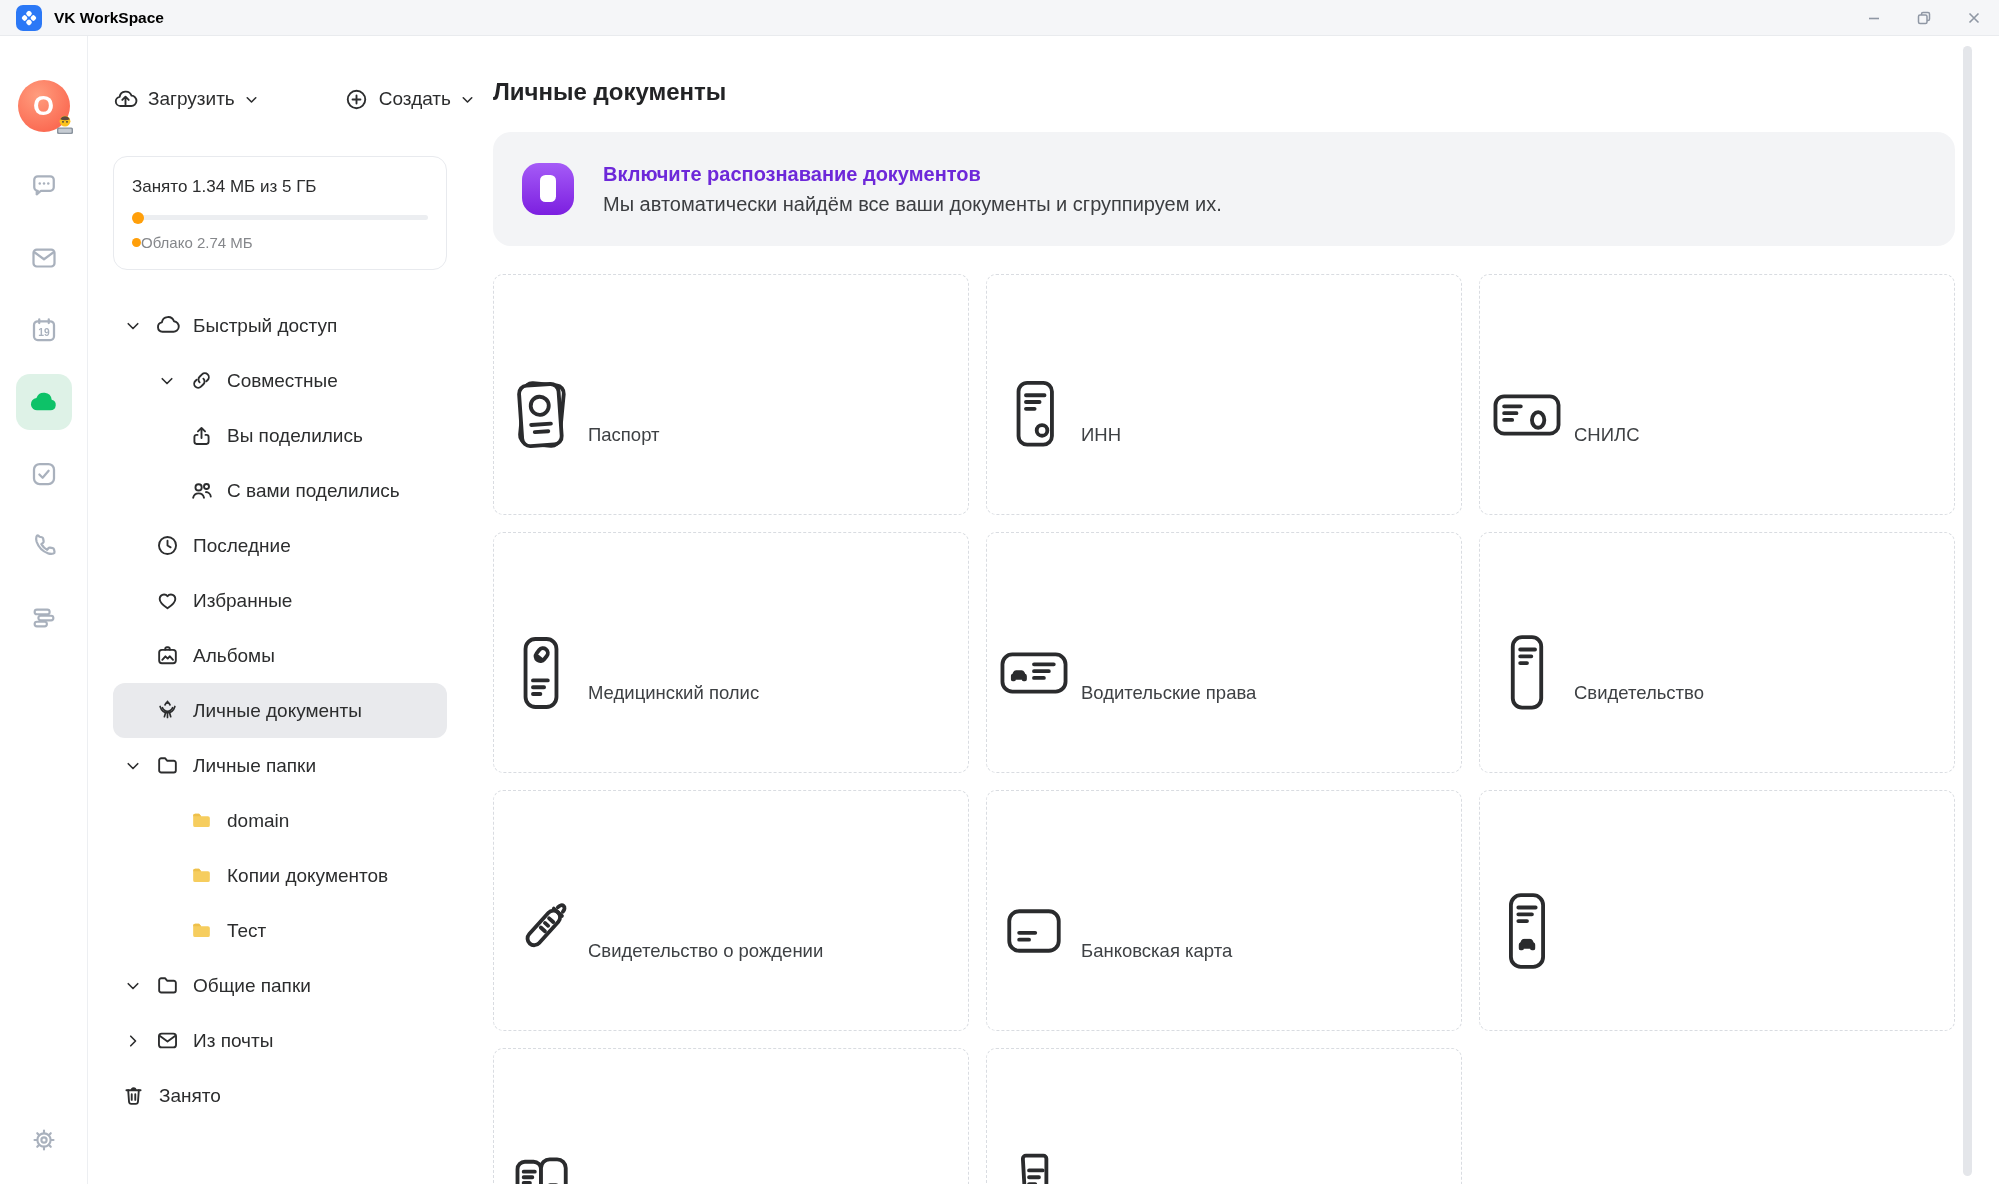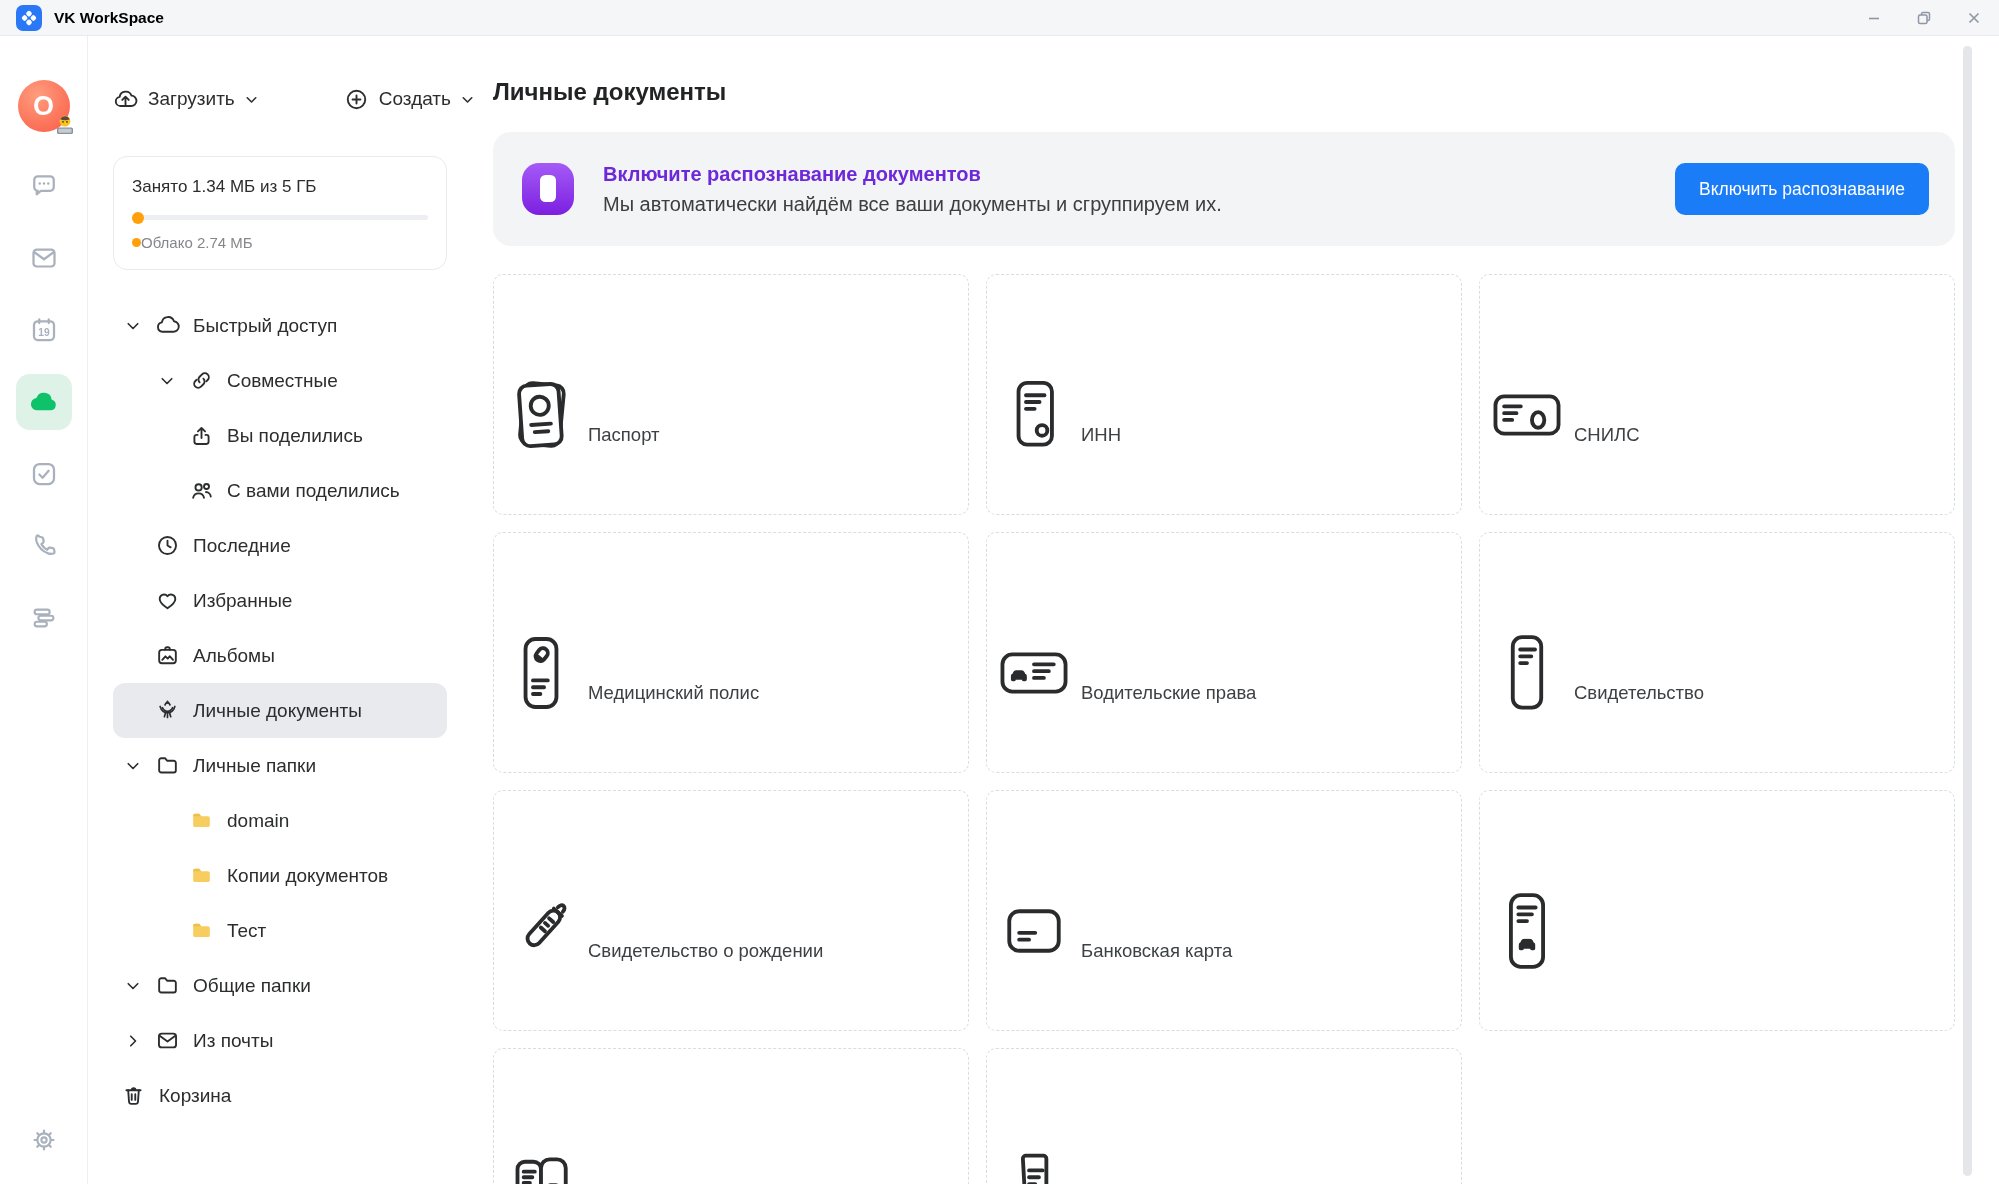--- a/index.html
+++ b/index.html
@@ -386,21 +386,21 @@
           <span>Из почты</span>
         </div>
         <div class="tree-row ind-0">
           <span class="t-icon">
             <svg viewBox="0 0 24 24" fill="none" stroke="#2c2d2e" stroke-width="1.8" stroke-linecap="round" stroke-linejoin="round">
               <path d="M5.2 7h13.6M10 7a2 2 0 0 1 4 0"></path>
               <path d="M6.9 7l.8 11a2.2 2.2 0 0 0 2.2 2h4.2a2.2 2.2 0 0 0 2.2-2l.8-11"></path>
               <path d="M10.3 10.8v5.4M13.7 10.8v5.4"></path>
             </svg>
           </span>
-          <span>Корзина</span>
+          <span>Занято</span>
         </div>
       </div>
   </div>
 
   <div class="main">
     <div class="page-title">Личные документы</div>
 
     <div class="banner">
       <span style="display:flex">
         <svg width="58" height="58" viewBox="0 0 58 58">
@@ -411,21 +411,20 @@
               </linearGradient>
             </defs>
           <rect x="3" y="3" width="52" height="52" rx="17" fill="url(#pg)"></rect>
           <rect x="21" y="15" width="16" height="27" rx="5.5" fill="#fff"></rect>
         </svg>
       </span>
       <div class="banner-text">
         <div class="banner-h">Включите распознавание документов</div>
         <div class="banner-s">Мы автоматически найдём все ваши документы и сгруппируем их.</div>
       </div>
-      <button class="banner-btn">Включить распознавание</button>
     </div>
 
     <div class="grid" id="cards-grid">
         <div class="card">
           <span class="cicon">
             <svg viewBox="0 0 76 76" fill="none" stroke="#2a2b2d" stroke-width="3.1" stroke-linecap="round" stroke-linejoin="round">
               <g transform="rotate(5.5 38 40)">
                 <rect x="22.5" y="13" width="32" height="49" rx="6.5" fill="#fff"></rect>
               </g>
               <g transform="rotate(-4 38 38)">

